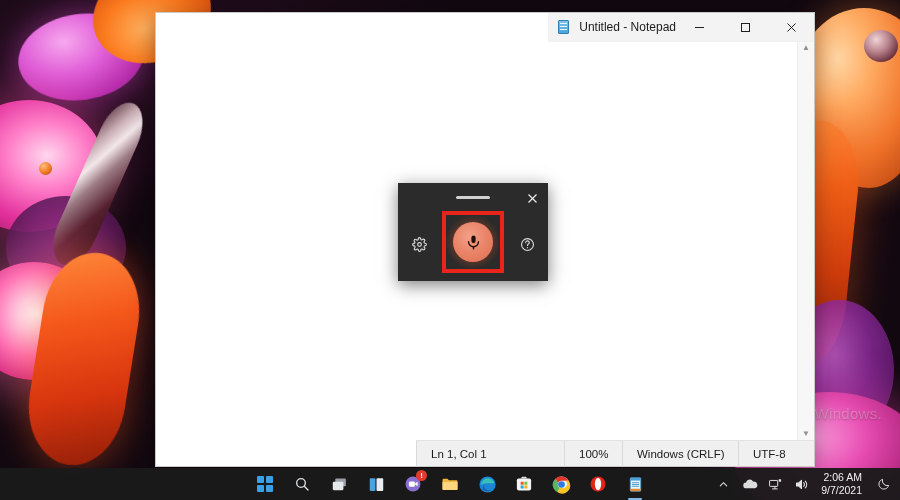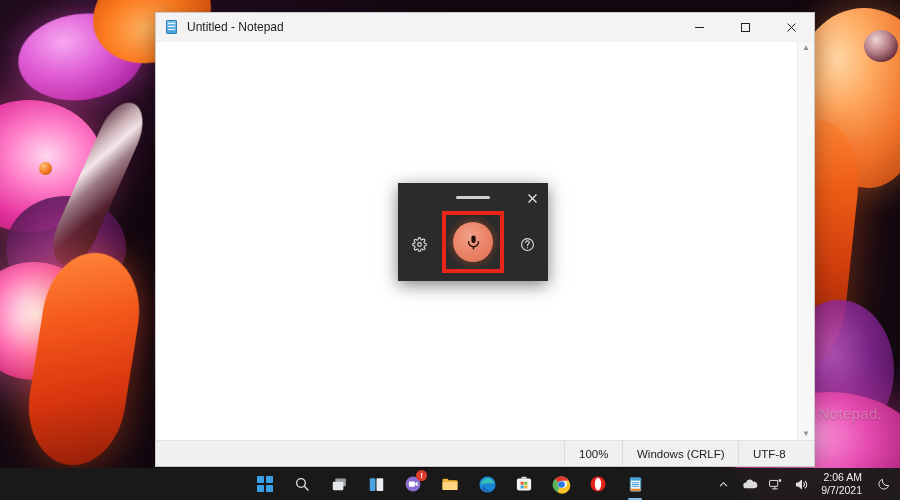--- a/index.html
+++ b/index.html
@@ -119,21 +119,21 @@
     white-space: nowrap; pointer-events: none;
   }
 
   
   #notepad-window {
     position: absolute; left: 155px; top: 12px;
     width: 660px; height: 455px;
     background: #ffffff;
     border: 1px solid #c9c9c9;
     box-shadow: 0 6px 22px rgba(0,0,0,.35);
-    display: flex; flex-direction: column;
+    display: flex; flex-direction: column; align-items: flex-end;
   }
   #notepad-titlebar {
     height: 29px; background: #f3f3f3;
     display: flex; align-items: center;
     border-bottom: 1px solid #f0f0f0;
   }
   #notepad-icon {
     width: 16px; height: 16px; margin: 0 7px 0 8px; flex: none;
     position: relative;
   }
@@ -288,21 +288,21 @@
   <div class="blob" id="blob-orange-left"></div>
   <div class="blob" id="blob-dot-orange"></div>
 
   <div class="blob" id="blob-orange-right-big"></div>
   <div class="blob" id="blob-pearl-right"></div>
   <div class="blob" id="blob-violet-right"></div>
   <div class="blob" id="blob-orange-right-cap"></div>
   <div class="blob" id="blob-purple-mid-right"></div>
   <div class="blob" id="blob-magenta-right-bot"></div>
 
-  <div id="activation-watermark">Notepad.</div>
+  <div id="activation-watermark">Windows.</div>
 
   <div id="notepad-window">
 
     <div id="notepad-titlebar">
       <div id="notepad-icon">
         <div class="pad"></div>
         <div class="line" style="top:4px"></div>
         <div class="line" style="top:7px"></div>
         <div class="line" style="top:10px"></div>
       </div>
@@ -330,20 +330,21 @@
     <div id="notepad-body">
       <div id="notepad-textarea"></div>
       <div id="notepad-vscroll">
         <div class="scroll-arrow">▲</div>
         <div class="scroll-arrow">▼</div>
       </div>
     </div>
 
     <div id="notepad-statusbar">
       <div class="sb-spacer"></div>
+      <div class="sb-cell" id="sb-line-col">Ln 1, Col 1</div>
       <div class="sb-cell" id="sb-zoom">100%</div>
       <div class="sb-cell" id="sb-eol">Windows (CRLF)</div>
       <div class="sb-cell" id="sb-encoding">UTF-8</div>
     </div>
   </div>
 
   <div id="voice-panel">
     <div id="voice-panel-top">
       <div id="voice-drag-handle"></div>
       <div id="voice-close-button">

